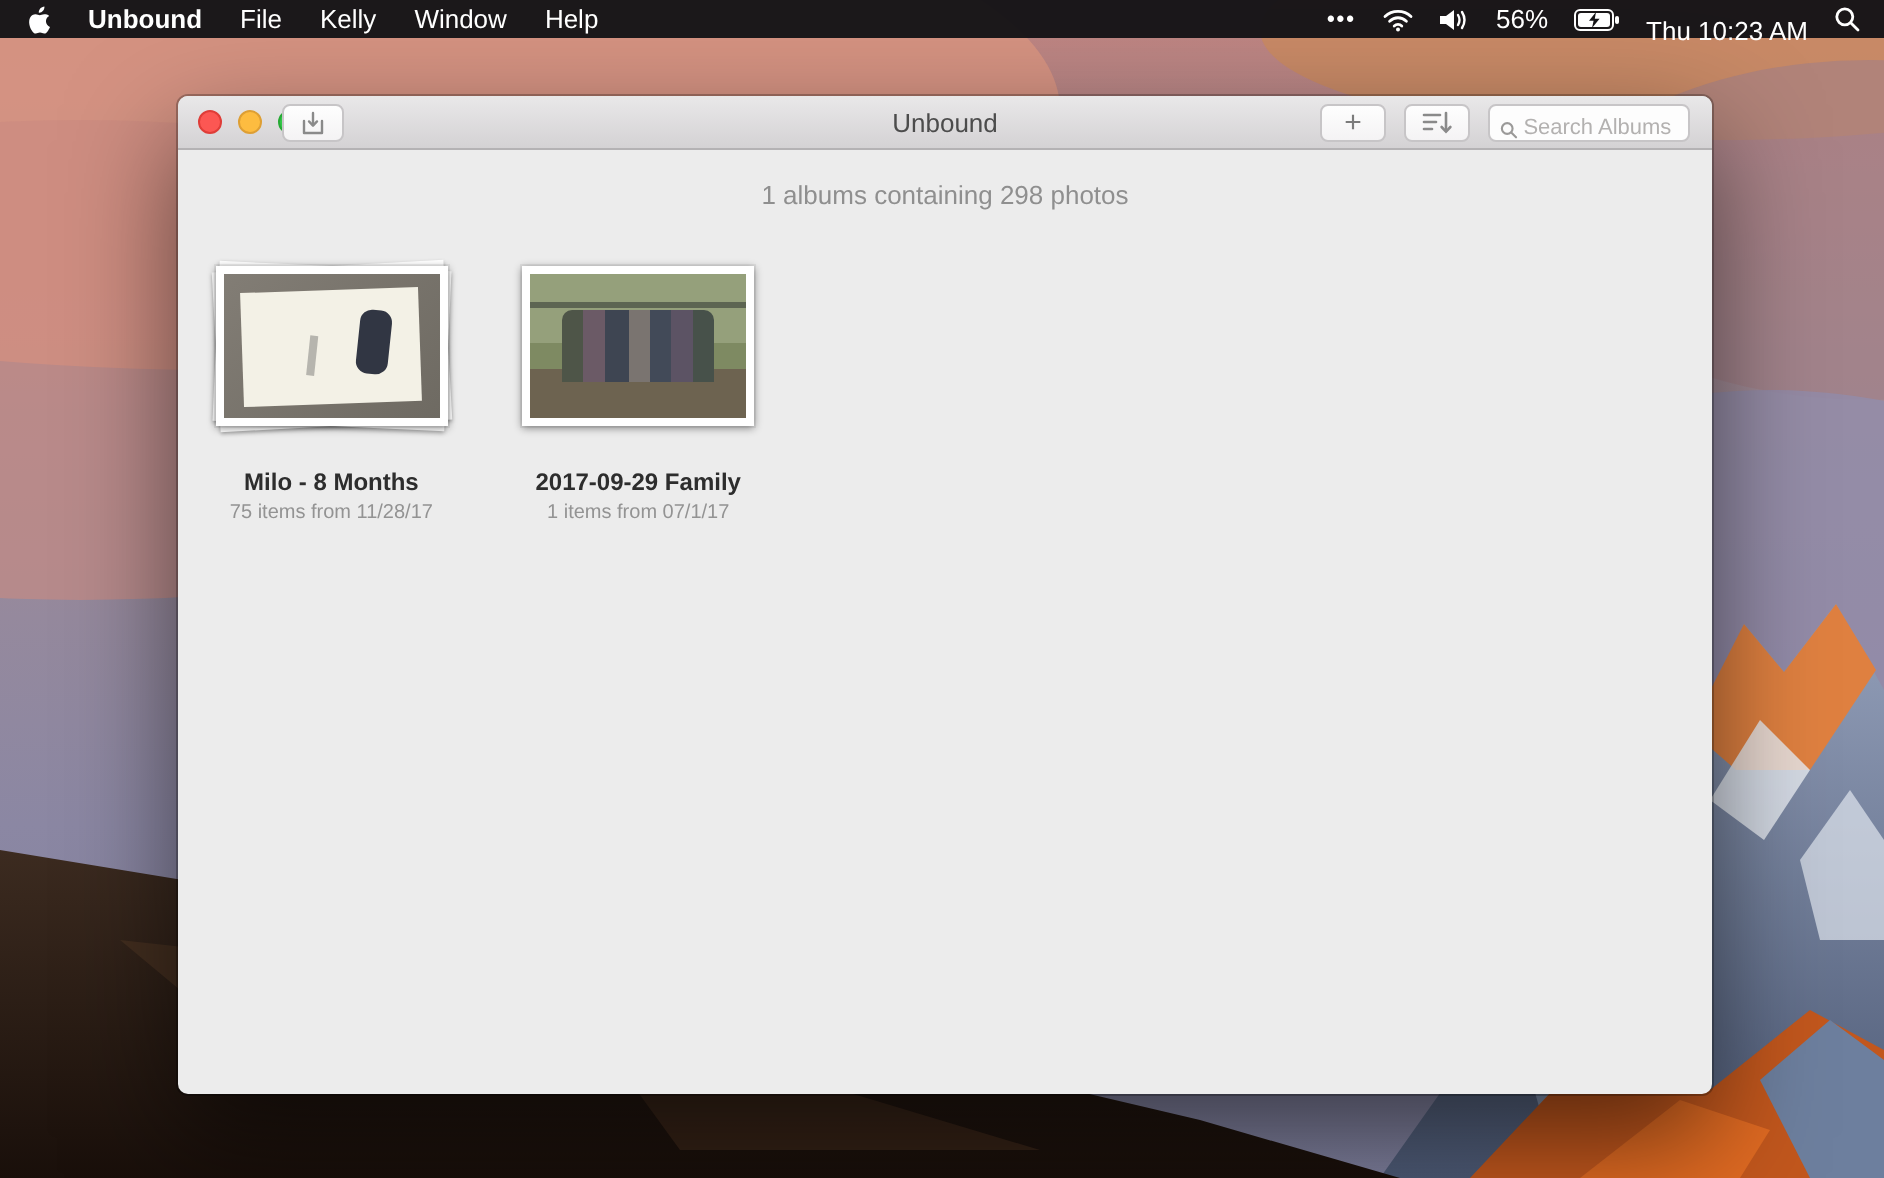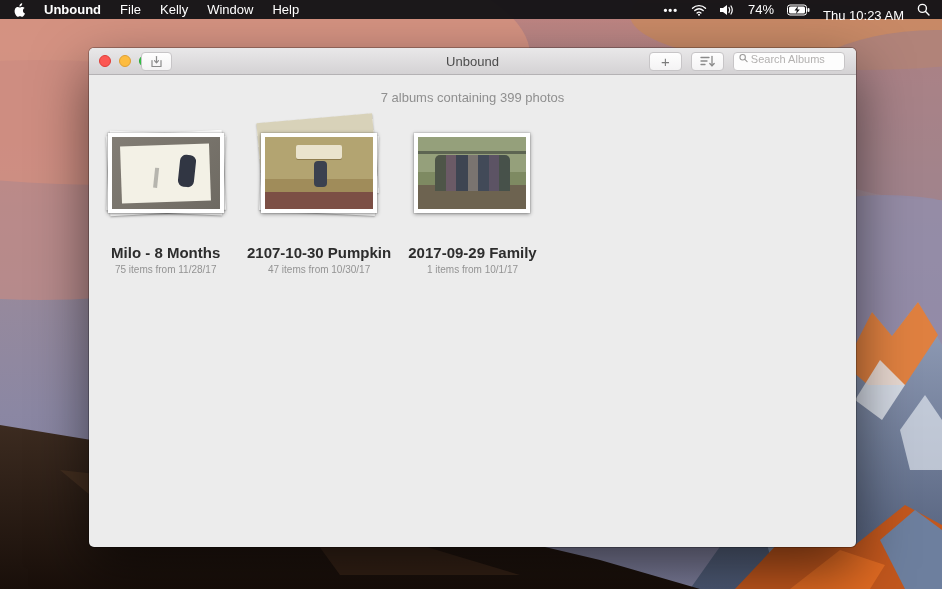--- a/index.html
+++ b/index.html
@@ -36,22 +36,22 @@
   .tl.green  { background:#33c748; border:1px solid #27aa35; }
 
   .tb-btn { height:19px; border-radius:4px; border:1px solid #c7c5c7;
     background:linear-gradient(#fefefe,#f4f3f4); display:flex; align-items:center;
     justify-content:center; color:#7b7b7b; cursor:default; }
   .import-btn { position:absolute; left:52px; top:4px; width:31px; }
   .win-title { width:100%; text-align:center; font-size:13px; color:#4c4c4c; }
   .tb-right { position:absolute; right:11px; top:4px; display:flex; gap:9px; }
   .add-btn  { width:33px; font-size:15px; font-weight:400; }
   .sort-btn { width:33px; }
-  .search-field { width:112px; height:19px; border-radius:4px; border:1px solid #c7c5c7;
-    background:#fdfdfd; display:flex; align-items:flex-start; padding:0 5px; gap:3px; }
+  .search-field { width:101px; height:19px; border-radius:4px; border:1px solid #c7c5c7;
+    background:#fdfdfd; display:flex; align-items:flex-end; padding:0 5px; gap:3px; }
   .search-field input { border:none; outline:none; background:transparent; width:100%;
     font-size:11px; color:#444; font-family:"Liberation Sans",sans-serif; }
   .search-field input::placeholder { color:#b3b1b0; }
 
   
   .content { position:absolute; top:27px; left:0; right:0; bottom:0; }
   .summary { margin-top:15px; text-align:center; font-size:13px; color:#8f8f8f; }
 
   .grid { margin-top:21px; display:grid; grid-template-columns:repeat(5,1fr); row-gap:24px; }
   .album { display:flex; flex-direction:column; align-items:center; cursor:default; }
@@ -70,21 +70,21 @@
   .stack-peek .back1 { transform:rotate(-5deg) translateY(-15px);
     background:linear-gradient(180deg,#d8d2b9 0 62%,#fff 62%); }
   .stack-peek .back2 { transform:rotate(3deg); }
   .stack-wide .back1 { transform:rotate(8deg) translate(7px,-5px);
     background:linear-gradient(180deg,#a9b294 0 55%,#fff 55%); }
   .stack-wide .back2 { transform:rotate(-9deg) translate(-7px,3px); }
   .stack-wide .back3 { display:block; transform:rotate(15deg) translate(10px,2px);
     background:linear-gradient(180deg,#b7b3a2 0 50%,#fff 50%); }
   .stack-wide .front { transform:rotate(-2deg); }
 
-  .album-name { margin-top:24px; font-size:15px; font-weight:bold; color:#2d2d2d; }
+  .album-name { margin-top:14px; font-size:12px; font-weight:bold; color:#2d2d2d; }
   .album-meta { margin-top:3px; font-size:10px; color:#939393; }
 
   
   .art-1 { background:linear-gradient(135deg,#827d75,#6e6a62); }
   .art-1::before { content:""; position:absolute; left:9%; top:11%; width:82%; height:79%;
     background:#f3f1e6; transform:rotate(-2deg); }
   .art-1::after { content:""; position:absolute; right:23%; top:25%; width:15%; height:44%;
     background:#313643; border-radius:6px; transform:rotate(6deg);
     box-shadow:-30px 10px 0 -6px rgba(70,70,70,.35); }
 
@@ -188,21 +188,21 @@
         <circle cx="8" cy="10.8" r="1" fill="#fff" stroke="none"></circle>
       </svg>
     </span>
     <span class="mb-item mb-icon">
       <svg width="15" height="12" viewBox="0 0 15 12" fill="#fff">
         <polygon points="0,4 3,4 7,1 7,11 3,8 0,8"></polygon>
         <path d="M9 3.5 Q 10.5 6 9 8.5" stroke="#fff" stroke-width="1.2" fill="none" stroke-linecap="round"></path>
         <path d="M11 2 Q 13.5 6 11 10" stroke="#fff" stroke-width="1.2" fill="none" stroke-linecap="round"></path>
       </svg>
     </span>
-    <span class="mb-item">74%</span>
+    <span class="mb-item">56%</span>
     <span class="mb-item mb-icon">
       <svg width="23" height="12" viewBox="0 0 23 12">
         <rect x="0.5" y="1" width="19" height="10" rx="2.5" fill="none" stroke="#fff" stroke-width="1"></rect>
         <rect x="2" y="2.5" width="16" height="7" rx="1.5" fill="#fff"></rect>
         <rect x="20.5" y="4" width="2" height="4" rx="1" fill="#fff"></rect>
         <polygon points="11,2 7.5,6.4 9.8,6.4 9,10 12.8,5.4 10.4,5.4" fill="#151417"></polygon>
       </svg>
     </span>
     <span class="mb-item clock">Thu 10:23 AM</span>
     <span class="mb-item mb-icon">
@@ -244,57 +244,45 @@
         <svg width="10" height="10" viewBox="0 0 13 13" fill="none" stroke="#9b9a99" stroke-width="1.6" stroke-linecap="round">
           <circle cx="5.4" cy="5.4" r="4"></circle>
             <line x1="8.6" y1="8.6" x2="12" y2="12"></line>
         </svg>
         <input type="text" placeholder="Search Albums" style="">
       </div>
     </div>
   </div>
 
   <div class="content">
-    <div class="summary">7 albums containing 399 photos</div>
+    <div class="summary">1 albums containing 298 photos</div>
     <div class="grid" id="album-grid">
   <div class="album stack-normal">
     <div class="stack">
 
       <div class="sp back back2"></div>
       <div class="sp back back1"></div>
       <div class="sp front">
         <div class="art art-1"></div>
       </div>
     </div>
     <div class="album-name">Milo - 8 Months</div>
     <div class="album-meta">75 items from 11/28/17</div>
   </div>
 
 
 
-  <div class="album stack-peek">
-    <div class="stack">
-
-      <div class="sp back back2"></div>
-      <div class="sp back back1"></div>
-      <div class="sp front">
-        <div class="art art-4"></div>
-      </div>
-    </div>
-    <div class="album-name">2107-10-30 Pumpkin</div>
-    <div class="album-meta">47 items from 10/30/17</div>
-  </div>
 
 
 
   <div class="album stack-single">
     <div class="stack">
 
       <div class="sp front">
         <div class="art art-7"></div>
       </div>
     </div>
     <div class="album-name">2017-09-29 Family</div>
-    <div class="album-meta">1 items from 10/1/17</div>
+    <div class="album-meta">1 items from 07/1/17</div>
   </div>
 </div>
   </div>
 </div>
 
 </body></html>

